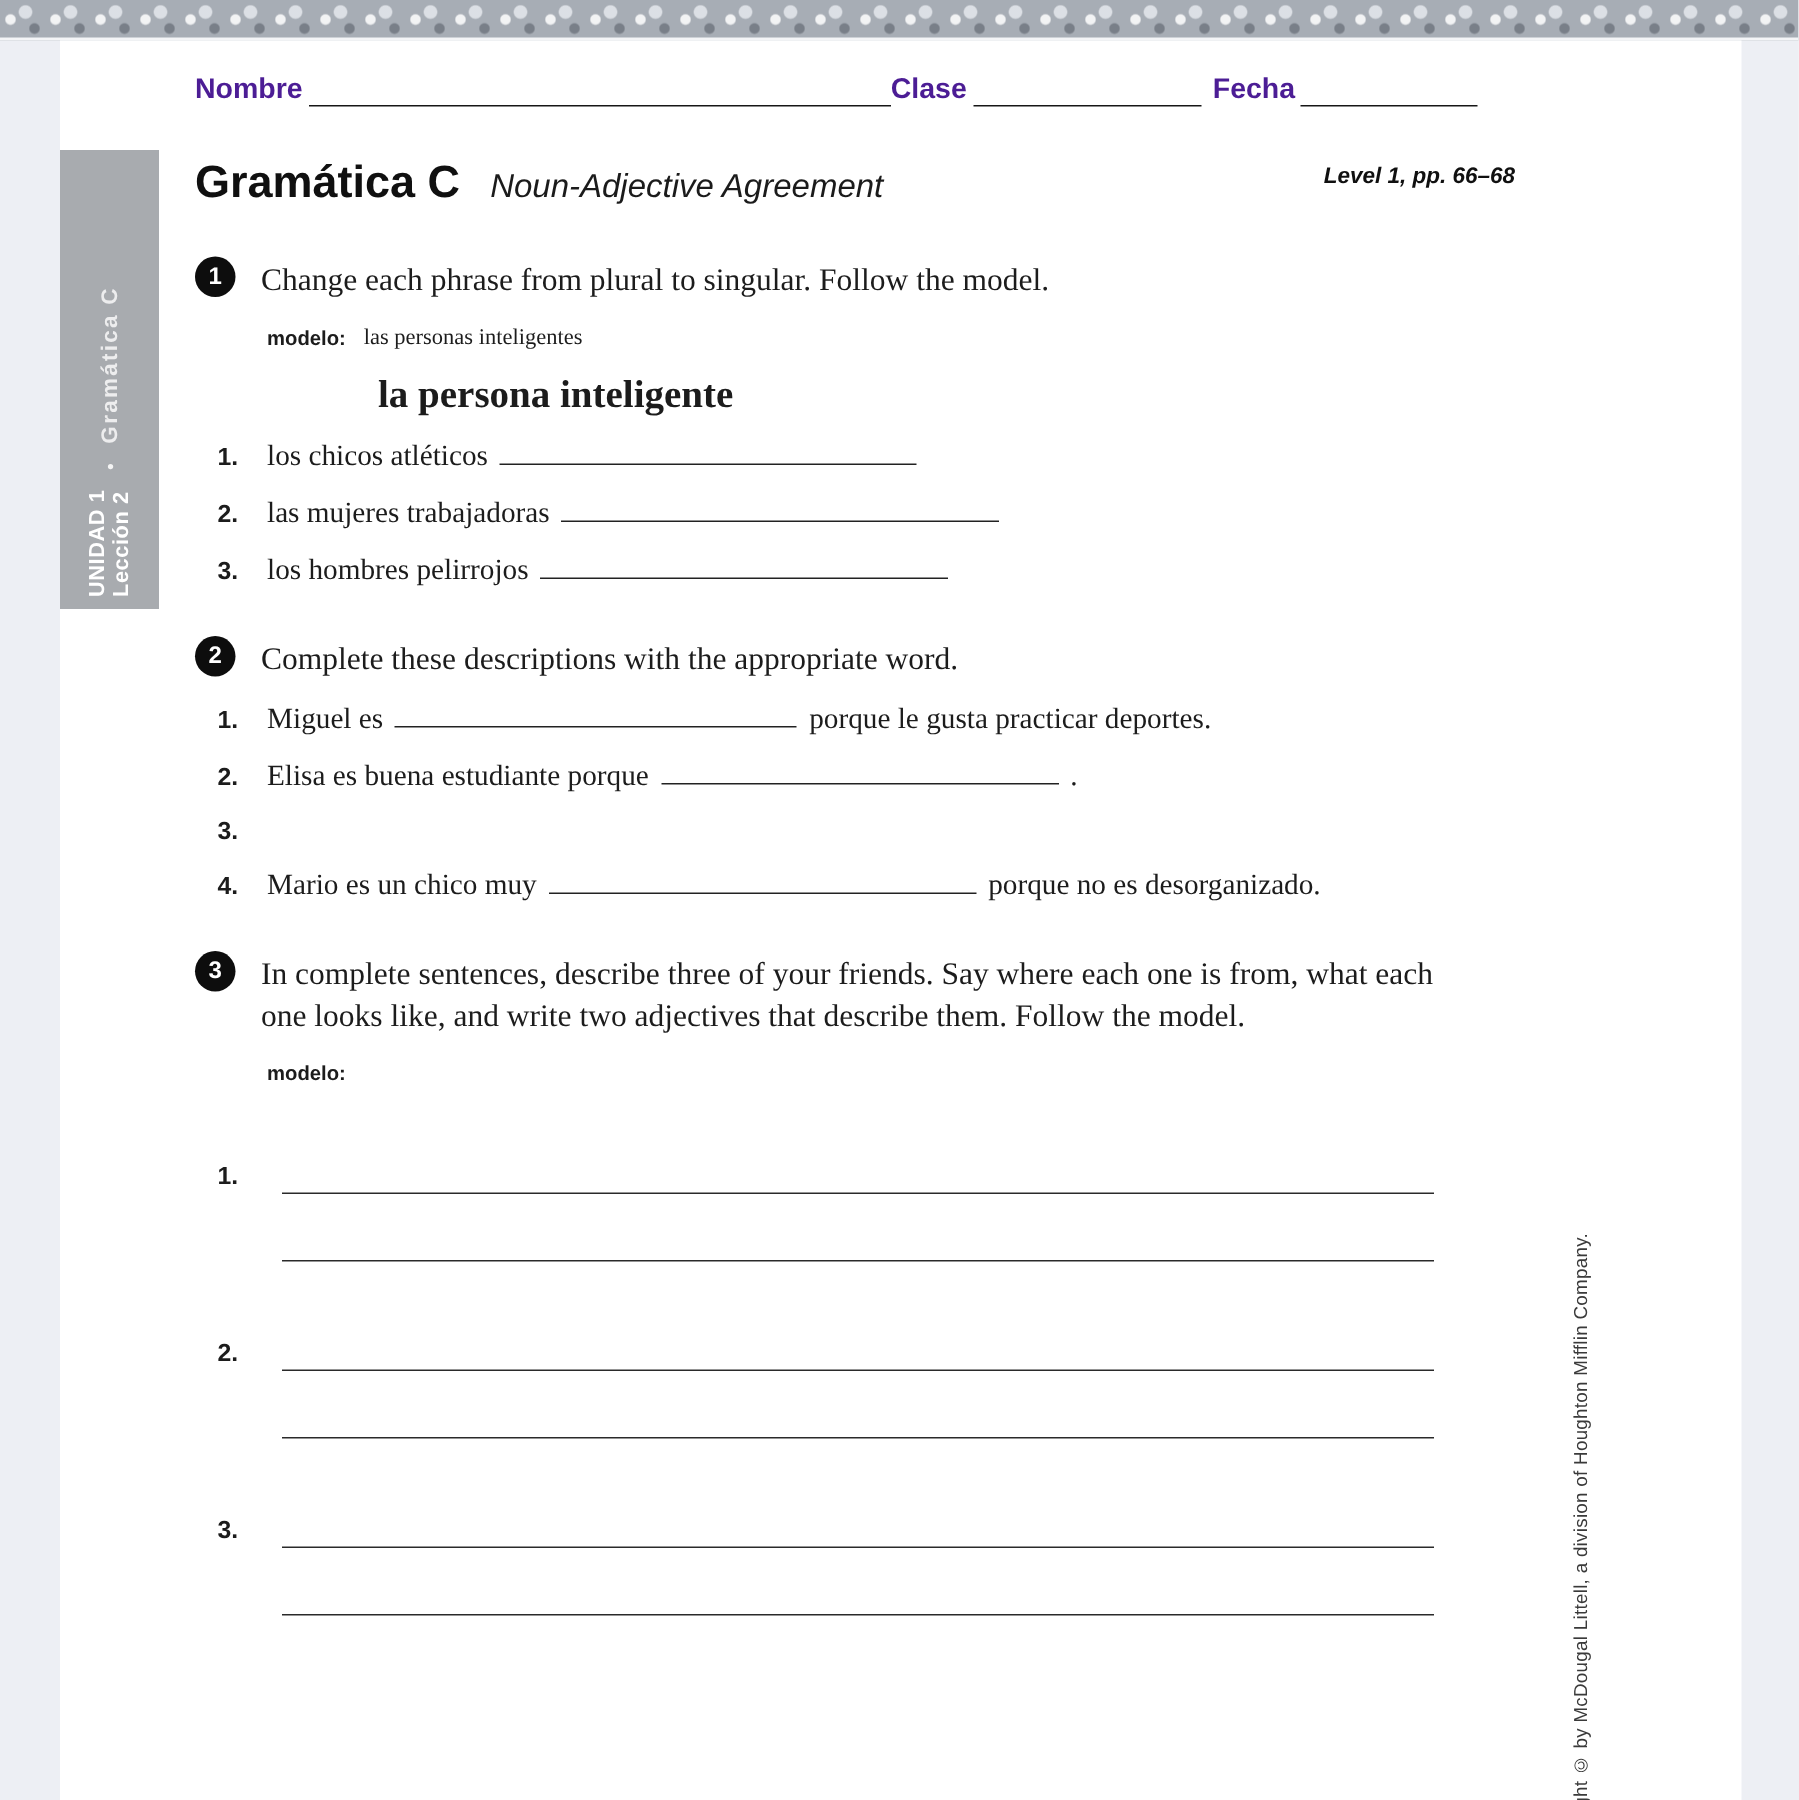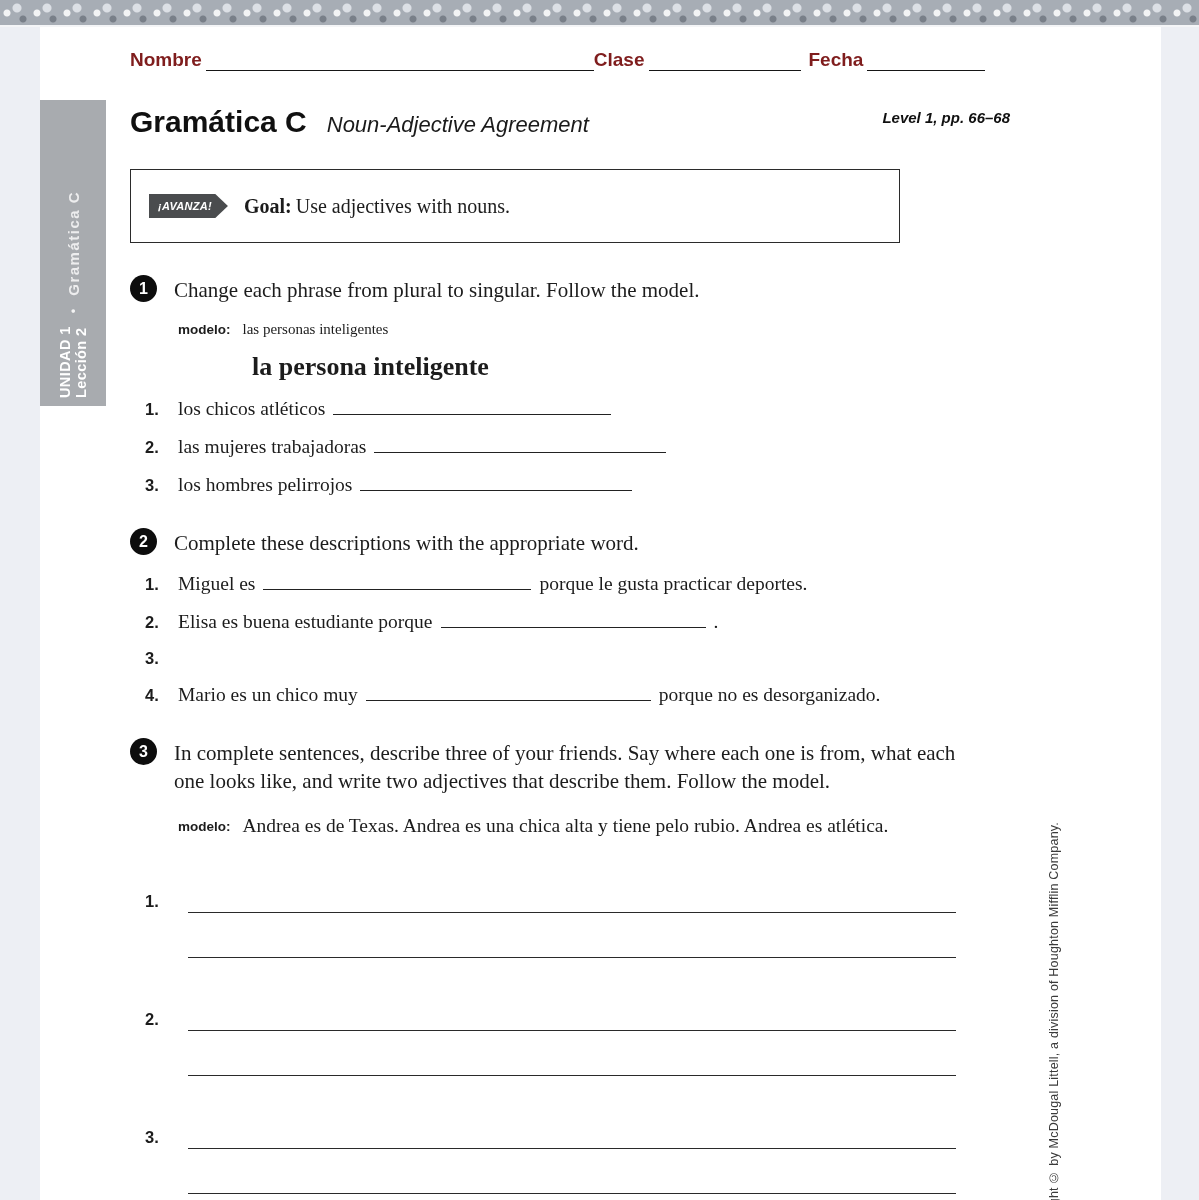--- a/index.html
+++ b/index.html
@@ -31,21 +31,21 @@
     font-family:"Liberation Sans", sans-serif; color:#ffffff;
   }
   .sb-stack { display:flex; flex-direction:column; line-height:16px; font-weight:bold; font-size:14.5px; letter-spacing:0.4px; }
   .sb-bullet { font-size:13px; color:#f4f4f4; }
   .sb-section { font-weight:bold; font-size:15px; letter-spacing:1.5px; color:#ededee; }
 
   .content { position:absolute; left:130px; top:27px; width:1005px; }
 
   
   .header-row { margin-top:20px; display:flex; align-items:flex-end;
-    font-family:"Liberation Sans", sans-serif; font-weight:bold; font-size:19px; color:#7f1d1d; }
+    font-family:"Liberation Sans", sans-serif; font-weight:bold; font-size:19px; color:#4c1d95; }
   .hline { border-bottom:1.6px solid #161616; height:24px; display:inline-block; }
   .hl { padding-right:4px; }
   .gap { width:8px; }
 
   
   .title-row { margin-top:34px; position:relative; display:flex; align-items:baseline; gap:20px; }
   .title-main { font-family:"Liberation Sans", sans-serif; font-weight:bold; font-size:30px; color:#101010; }
   .title-sub  { font-family:"Liberation Sans", sans-serif; font-style:italic; font-size:22px; color:#1b1b1b; }
   .title-level{ position:absolute; right:125px; top:4px; font-family:"Liberation Sans", sans-serif;
     font-weight:bold; font-style:italic; font-size:15px; color:#101010;text-align:center; }
@@ -124,27 +124,20 @@
       <span class="hl">Fecha</span>
       <span class="hline" style="width:118px;"></span>
     </div>
 
     <div class="title-row">
       <span class="title-main">Gramática C</span>
       <span class="title-sub">Noun-Adjective Agreement</span>
       <span class="title-level">Level 1, pp. 66–68</span>
     </div>
 
-    <div class="goal-box">
-      <span class="avanza">¡AVANZA!</span>
-      <span>
-        <span class="goal-label">Goal:</span>
-        <span class="goal-text">Use adjectives with nouns.</span>
-      </span>
-    </div>
 
     <div class="act-head">
       <span class="badge">1</span>
       <span class="act-instr">Change each phrase from plural to singular.  Follow the model.</span>
     </div>
     <div class="modelo-row">
       <span class="modelo-label">modelo:</span>
       <span class="modelo-prompt">las personas inteligentes</span>
     </div>
     <div class="modelo-answer">la persona inteligente</div>
@@ -186,21 +179,20 @@
         <span class="itext"><span>Mario es un chico muy</span><span class="blank b285"></span><span>porque no es desorganizado.</span></span>
       </div>
     </div>
 
     <div class="act-head">
       <span class="badge">3</span>
       <span class="act-instr w800">In complete sentences, describe three of your friends. Say where each one is from, what each one looks like, and write two adjectives that describe them. Follow the model.</span>
     </div>
     <div class="modelo-row">
       <span class="modelo-label">modelo:</span>
-      <span class="m3text">Andrea es de Texas. Andrea es una chica alta y tiene pelo rubio. Andrea es atlética.</span>
     </div>
 
     <div class="w-item">
       <span class="inum">1.</span>
       <div class="wlines">
         <div class="wline"></div>
         <div class="wline"></div>
       </div>
     </div>
     <div class="w-item">

